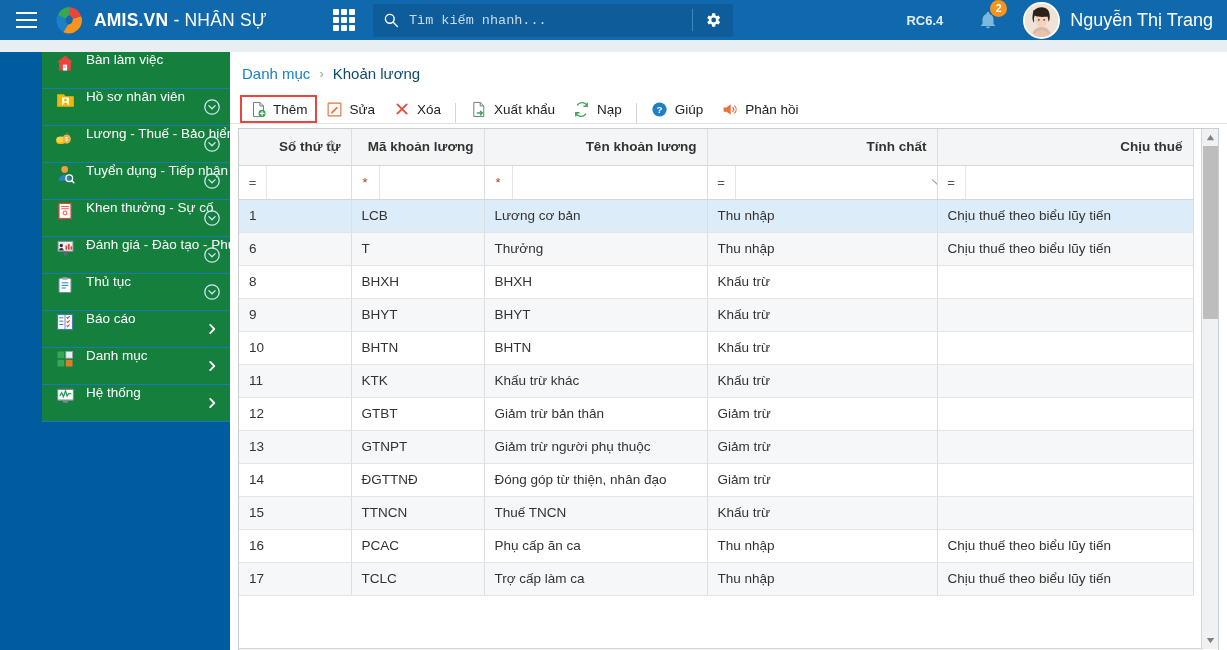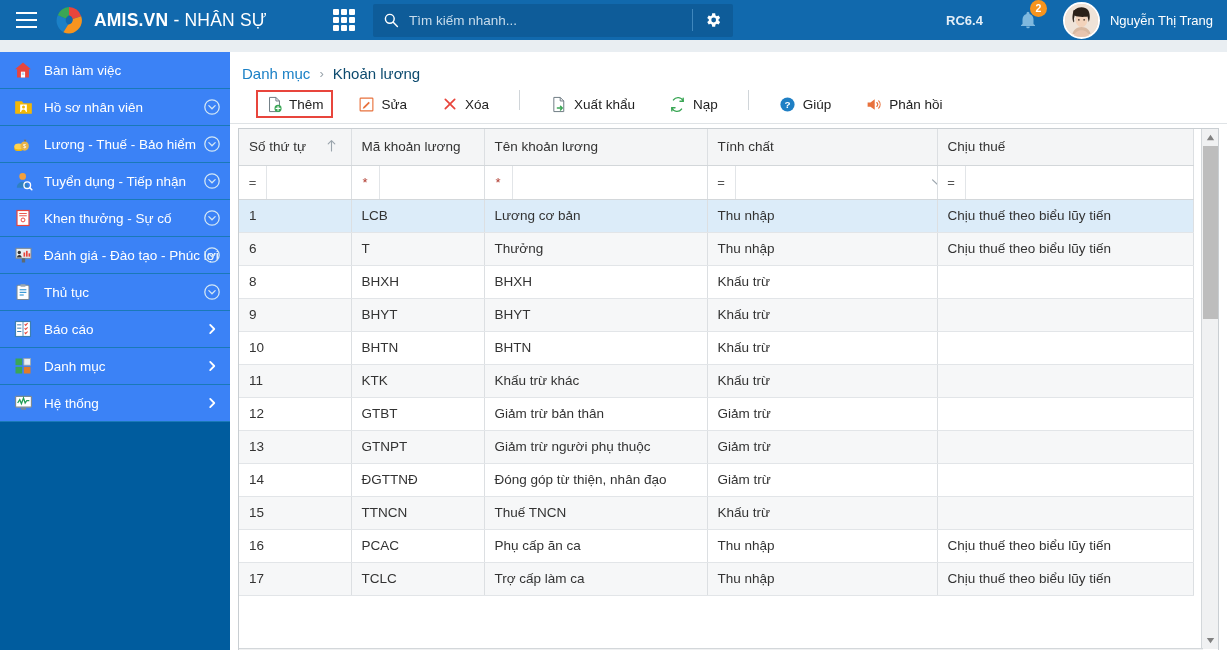--- a/index.html
+++ b/index.html
@@ -43,21 +43,21 @@
     width: 360px; height: 33px;
     background: #0e5c99;
     display: flex; align-items: center;
     border-radius: 2px;
   }
   #searchwrap .mag {
     width: 36px; display: flex; align-items: center; justify-content: center;
   }
   #search-input {
     flex: 1; background: transparent; border: 0; outline: 0;
-    color: #fff; font-size: 13.5px; font-family: Liberation Sans, sans-serif;
+    color: #fff; font-size: 13.5px; font-family: Liberation Mono, monospace;
   }
   #search-input::placeholder { color: #c7dcec; }
   #search-sep { width: 1px; height: 22px; background: #3f87bd; }
   #gear-btn {
     width: 40px; height: 33px; display: flex; align-items: center; justify-content: center;
     cursor: pointer;
   }
 
   #topbar-right {
     margin-left: auto; display: flex; align-items: center; height: 52px;
@@ -67,32 +67,33 @@
   #bell-badge {
     position: absolute; top: 6px; right: 4px;
     background: #f7941e; color: #fff; font-size: 10.5px; font-weight: bold;
     min-width: 17px; height: 17px; line-height: 17px; text-align: center;
     border-radius: 9px; padding: 0 3px;
   }
   #avatar {
     width: 37px; height: 37px; border-radius: 50%; margin-left: 12px;
     border: 2px solid #fff; overflow: hidden; background: #f4cdb2; position: relative;
   }
-  #username { color: #fff; font-size: 13px; margin: 0 14px 0 10px; white-space: nowrap; }
+  #username { color: #fff; font-size: 18px; margin: 0 14px 0 10px; white-space: nowrap; }
 
   
   #sidebar {
     position: absolute; top: 52px; left: 0; width: 230px; height: 598px;
     background: #005c9e;
   }
   .nav-item {
-    height: 37px; display: flex; align-items: center;
+    height: 37px; display: flex; align-items: flex-start;
     border-bottom: 1px solid #1a79b8;
-    background: #3b82f6; cursor: pointer; padding-left: 10px;
+    background: #15803d; cursor: pointer; padding-left: 10px;
     position: relative;
+    margin-left: 42px;
   }
   .nav-icon {
     width: 26px; height: 22px; display: flex; align-items: center; justify-content: center;
     margin-right: 8px; flex: 0 0 auto;
   }
   .nav-label { color: #fff; font-size: 13.5px; white-space: nowrap; }
   .nav-arrow {
     position: absolute; right: 9px; top: 50%; transform: translateY(-50%);
     width: 18px; height: 18px;
   }
@@ -104,22 +105,22 @@
   }
   #breadcrumb {
     height: 34px; display: flex; align-items: center; padding: 0 0 0 12px;
     font-size: 15px; margin-top: 4px;
   }
   #breadcrumb .bc-parent { color: #1b80c6; cursor: pointer; }
   #breadcrumb .bc-sep { color: #9aa4ac; margin: 0 9px; font-size: 13px; }
   #breadcrumb .bc-cur { color: #0c4a6e; }
 
   #toolbar {
-    height: 34px; display: flex; align-items: flex-start; padding-left: 26px;
-    border-bottom: 1px solid #dfe3e6; gap: 16px;
+    height: 34px; display: flex; align-items: flex-end; padding-left: 10px;
+    border-bottom: 1px solid #dfe3e6; gap: 0;
   }
   .tb-btn {
     display: flex; align-items: center; gap: 6px; height: 28px;
     padding: 0 9px; cursor: pointer; font-size: 13.5px; color: #222;
     white-space: nowrap;
   }
   .tb-btn.active { border: 2px solid #e8453c; padding: 0 7px; height: 28px; }
   .tb-sep { width: 1px; height: 20px; background: #d0d5d9; margin: 0 5px; }
   .tb-icon { width: 18px; height: 18px; display: flex; align-items: center; justify-content: center; flex: 0 0 auto; }
 
@@ -130,22 +131,22 @@
   }
   table.grid { border-collapse: collapse; table-layout: fixed; width: 954px; }
   table.grid th, table.grid td {
     border-right: 1px solid #dcdfe2;
     border-bottom: 1px solid #e2e5e8;
     font-size: 13.5px; color: #333;
     padding: 0 10px; height: 33px; text-align: left;
     overflow: hidden; white-space: nowrap;
   }
   table.grid thead th {
-    background: #f4f5f6; font-weight: normal; color: #333;
-    height: 36px; text-align: left; border-bottom: 1px solid #d3d7da;
+    background: #f4f5f6; font-weight: bold; color: #333;
+    height: 36px; text-align: right; border-bottom: 1px solid #d3d7da;
     position: relative;
   }
   .sort-arrow { position: absolute; right: 14px; top: 50%; transform: translateY(-50%); }
 
   tr.filter-row td {
     background: #fff; height: 34px; padding: 0; border-bottom: 1px solid #d3d7da;
     vertical-align: middle;
   }
   .fcell { display: flex; align-items: center; height: 33px; }
   .fop {

